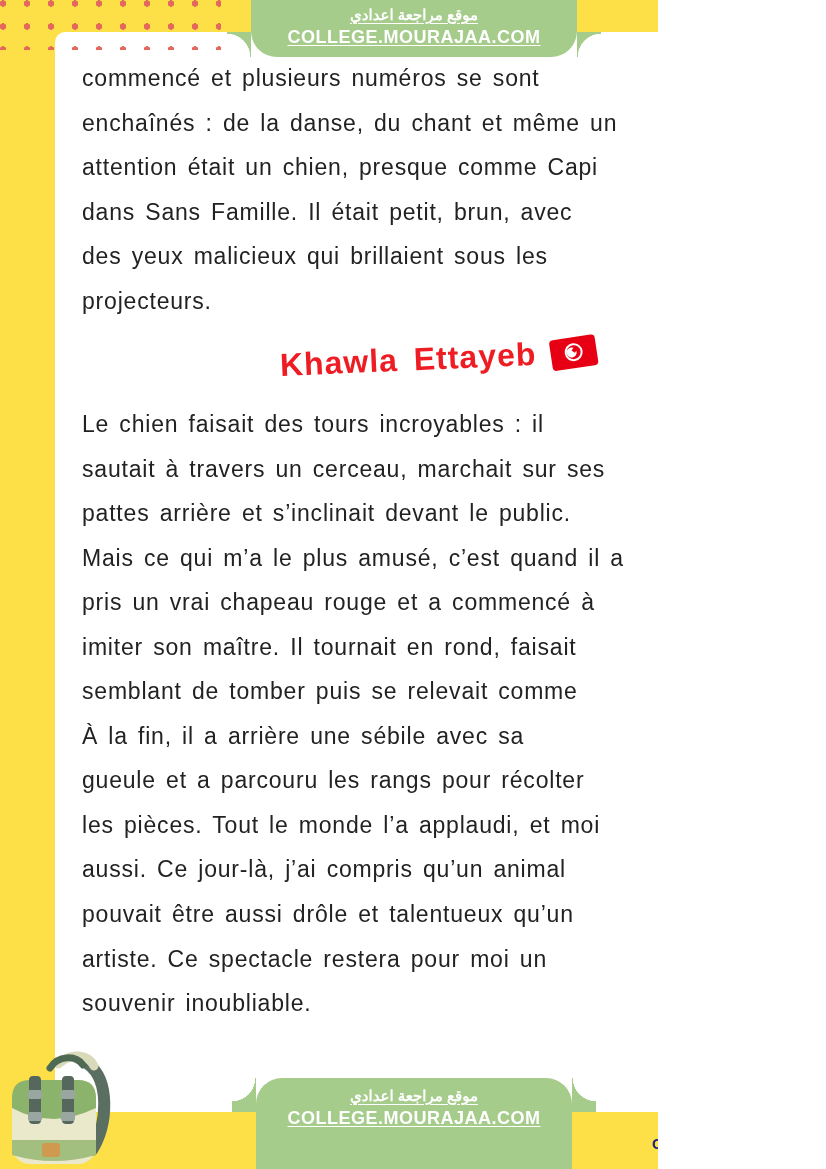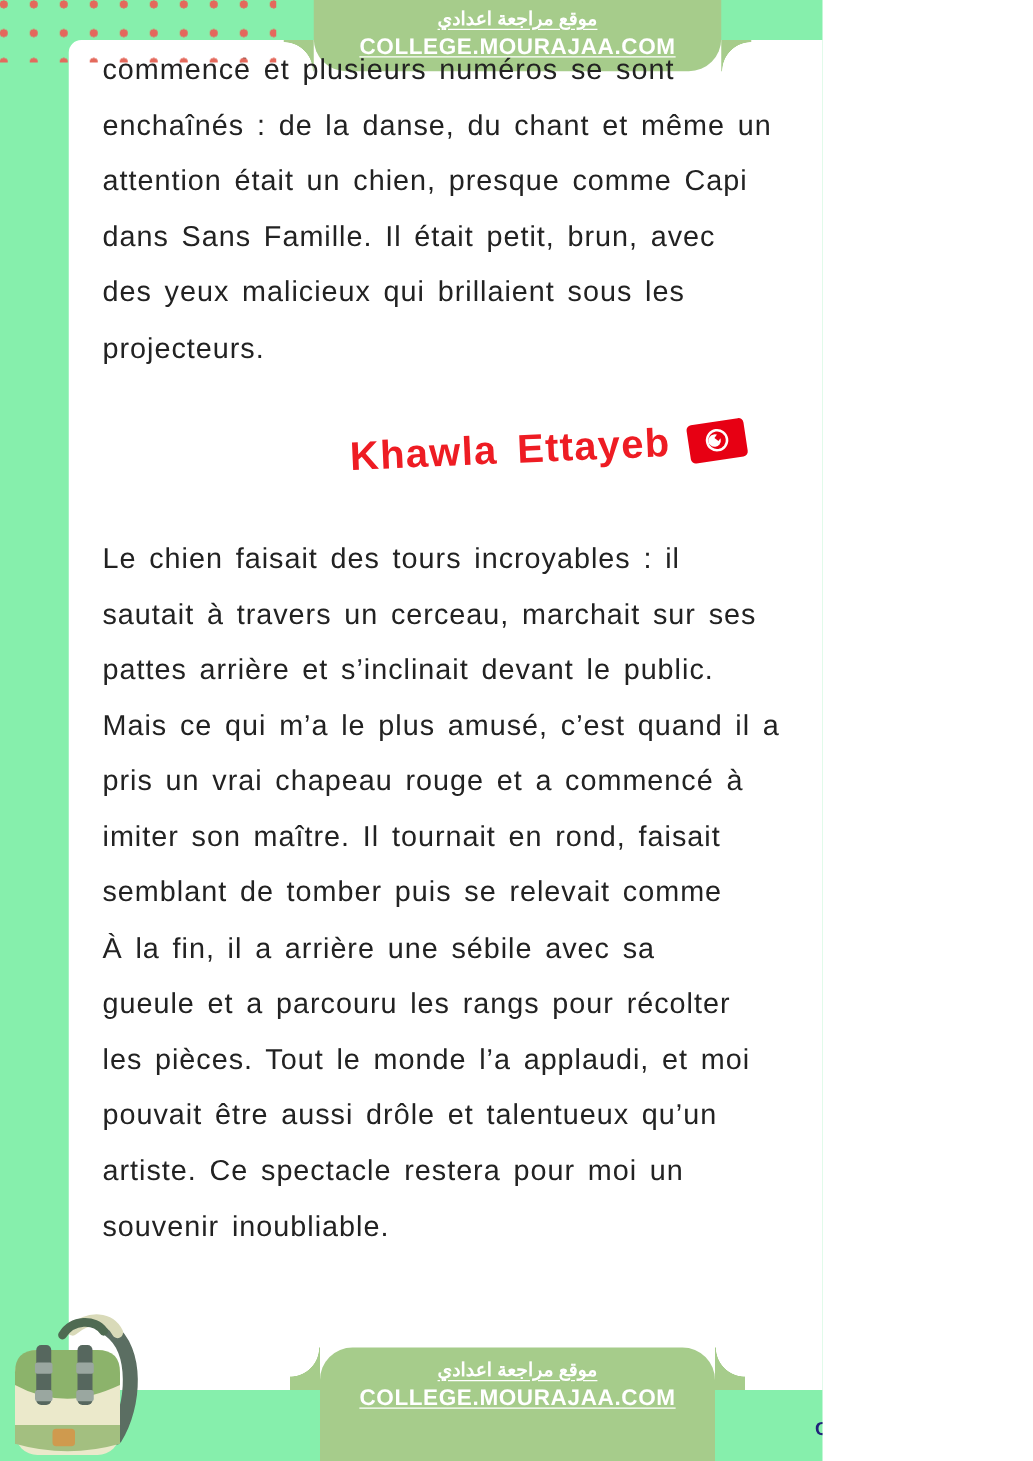--- a/index.html
+++ b/index.html
@@ -1,16 +1,16 @@
 <!DOCTYPE html>
 <html><head>
 <meta charset="utf-8">
 <style>
   html,body{margin:0;padding:0;background:#ffffff;}
-  .page{position:relative;width:658px;height:1169px;background:#86efac;overflow:hidden;
+  .page{position:relative;width:658px;height:1169px;background:#fde047;overflow:hidden;
         font-family:"Liberation Sans",sans-serif;}
   .panel{position:absolute;left:55px;top:32px;width:717px;height:1080px;background:#ffffff;
          border-radius:10px;z-index:1;}
 
   
   .tab{position:absolute;background:#a6cc8b;z-index:2;text-align:center;box-sizing:border-box;}
   .tab-top{left:251px;top:0;width:326px;height:57px;border-radius:0 0 26px 26px;padding-top:6px;}
   .tab-bottom{left:256px;top:1078px;width:316px;height:91px;border-radius:26px 26px 0 0;padding-top:9px;}
   .shoulder{position:absolute;width:24px;height:25px;}
   .tab-top .shoulder{top:32px;}
@@ -25,22 +25,22 @@
 
   
   .dots{position:absolute;left:-9px;top:-8px;width:230px;height:58px;z-index:3;
         background-image:radial-gradient(circle 3.2px, #e4695c 3.1px, rgba(0,0,0,0) 3.4px);
         background-size:24px 23px;}
 
   
   .para{position:absolute;left:82px;width:676px;z-index:2;color:#222;
         font-size:23px;letter-spacing:.8px;word-spacing:3px;font-weight:500;}
   .para .line{height:44.55px;line-height:44.55px;white-space:nowrap;}
-  .p1{top:33px;}
-  .p2{top:424px;}
+  .p1{top:56px;}
+  .p2{top:402px;}
 
   
   .signature{position:absolute;left:280px;top:347px;z-index:2;display:flex;align-items:center;gap:14px;
              transform:rotate(-2.5deg);transform-origin:left center;}
   .sig-name{color:#ee1c23;font-weight:bold;font-size:32px;letter-spacing:1px;word-spacing:6px;white-space:nowrap;}
   .flag{position:relative;width:46px;height:31px;background:#e70013;border-radius:4px;
         transform:rotate(-6deg);flex:0 0 auto;}
   .flag .disc{position:absolute;left:14px;top:6px;width:18px;height:18px;background:#fff;border-radius:50%;}
   .flag .cres{position:absolute;left:2px;top:2px;width:14px;height:14px;background:#e70013;border-radius:50%;}
   .flag .cres-in{position:absolute;left:0px;top:2px;width:10px;height:10px;background:#fff;border-radius:50%;}
@@ -144,20 +144,21 @@
       <div class="line">Le chien faisait des tours incroyables : il</div>
       <div class="line">sautait à travers un cerceau, marchait sur ses</div>
       <div class="line">pattes arrière et s’inclinait devant le public.</div>
       <div class="line">Mais ce qui m’a le plus amusé, c’est quand il a</div>
       <div class="line">pris un vrai chapeau rouge et a commencé à</div>
       <div class="line">imiter son maître. Il tournait en rond, faisait</div>
       <div class="line">semblant de tomber puis se relevait comme</div>
       <div class="line">À la fin, il a arrière une sébile avec sa</div>
       <div class="line">gueule et a parcouru les rangs pour récolter</div>
       <div class="line">les pièces. Tout le monde l’a applaudi, et moi</div>
+      <div class="line">aussi. Ce jour-là, j’ai compris qu’un animal</div>
       <div class="line">pouvait être aussi drôle et talentueux qu’un</div>
       <div class="line">artiste. Ce spectacle restera pour moi un</div>
       <div class="line">souvenir inoubliable.</div>
     </div>
 
   <svg class="chev" style="top:786px" viewBox="0 0 100 72">
     <path d="M4,50 L50,4 L96,50 L82,64 L50,33 L18,64 Z" fill="none" stroke="#ec8172" stroke-width="4" stroke-linejoin="miter"></path>
   </svg>
   <svg class="chev" style="top:849px" viewBox="0 0 100 72">
     <path d="M4,50 L50,4 L96,50 L82,64 L50,33 L18,64 Z" fill="none" stroke="#ec8172" stroke-width="4" stroke-linejoin="miter"></path>

